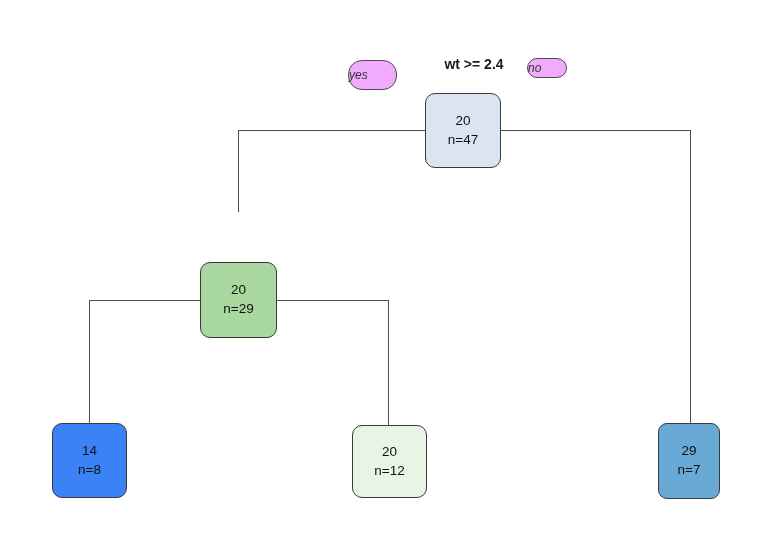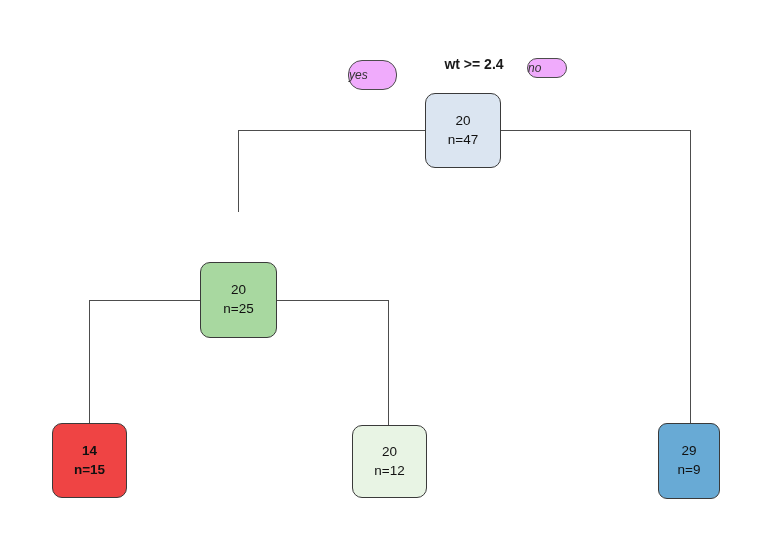--- a/index.html
+++ b/index.html
@@ -92,31 +92,31 @@
     <span>no</span>
   </div>
 
   <div class="node node-root" style="background: rgb(219, 229, 241);">
     <span>20</span>
     <span>n=47</span>
   </div>
 
   <div class="node node-int" style="background: rgb(168, 216, 160);">
     <span>20</span>
-    <span>n=25</span>
+    <span>n=29</span>
   </div>
 
-  <div class="node node-leaf-l" style="background: #ef4444; font-weight: bold;">
+  <div class="node node-leaf-l" style="background: #3b82f6;">
     <span>14</span>
-    <span>n=15</span>
+    <span>n=8</span>
   </div>
 
   <div class="node node-leaf-m" style="background: rgb(232, 244, 228);">
     <span>20</span>
     <span>n=12</span>
   </div>
 
   <div class="node node-leaf-r" style="background: rgb(104, 170, 213);">
     <span>29</span>
-    <span>n=9</span>
+    <span>n=7</span>
   </div>
 
 </div>
 
 </body></html>

